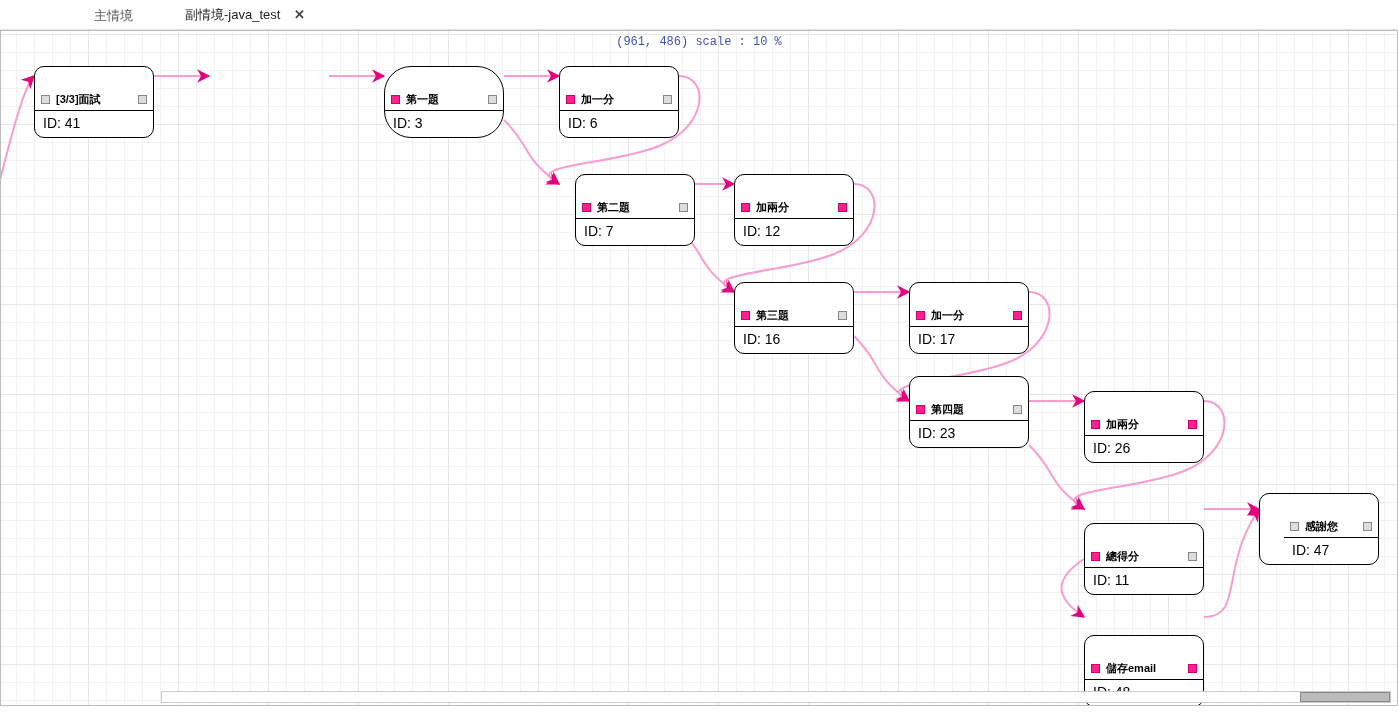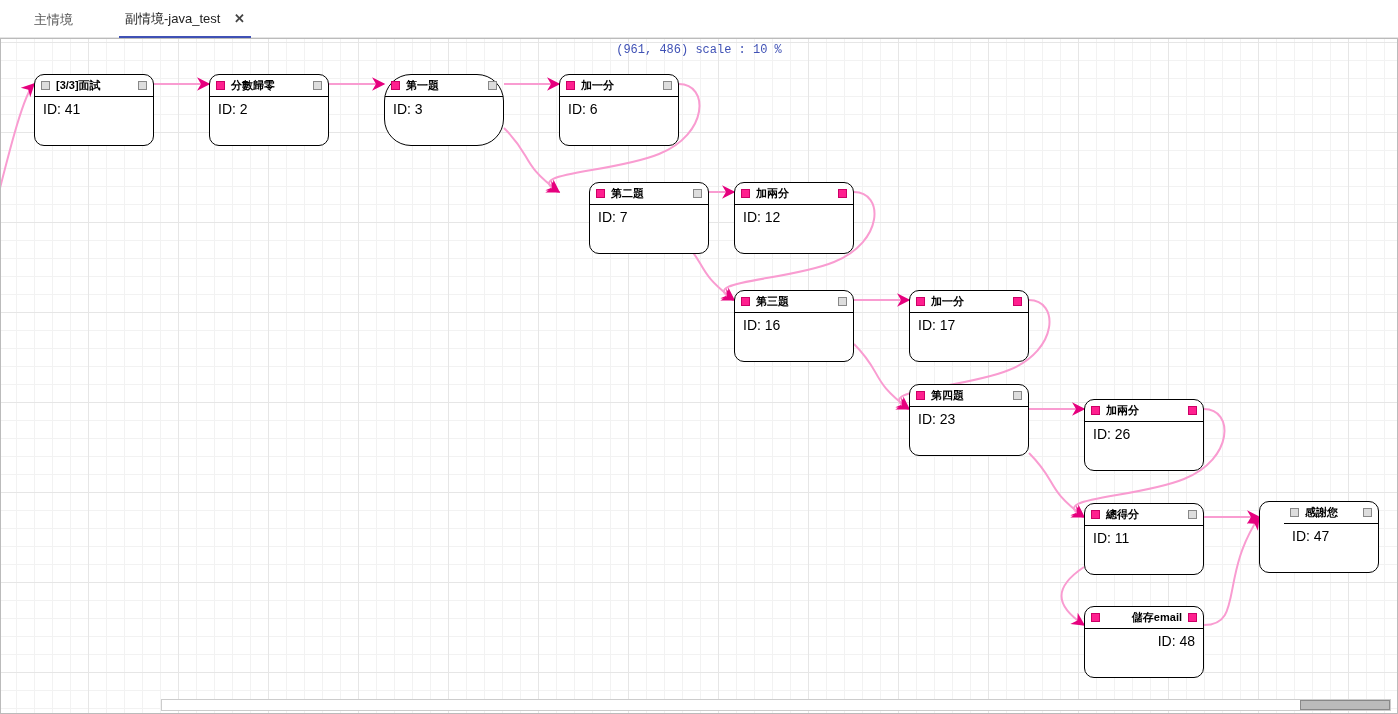--- a/index.html
+++ b/index.html
@@ -1,21 +1,21 @@
 <!DOCTYPE html>
 <html><head>
 <meta charset="utf-8">
 <style>
   * { box-sizing: border-box; margin: 0; padding: 0; }
   html, body { width: 1398px; height: 714px; font-family: "Microsoft JhengHei", Arial, sans-serif; overflow: hidden; background:#fff; }
   .tabs {
-    height: 38px;
+    height: 30px;
     display: flex;
     gap: 40px;
-    padding-left: 28px;
+    padding-left: 88px;
     align-items: center;
     font-size: 13px;
     color: #555;
     border-bottom: 1px solid #e5e5e5;
   }
   .tab { padding: 10px 6px 8px; cursor: pointer; position: relative; }
   .tab.active { border-bottom: 2px solid #3f51b5; color:#222; }
   .tab .close { margin-left: 10px; font-weight: bold; color:#444; }
   .canvas-wrap {
     position: relative;
@@ -51,20 +51,21 @@
     background: #fff;
     font-size: 11px;
     color: #000;
     cursor: move;
   }
   .node .hdr {
     display:flex; align-items:center; justify-content:space-between;
     padding: 3px 6px 3px 6px;
     border-bottom: 1.5px solid #000;
     font-weight: bold;
+    margin-top: 22px;
   }
   .node .hdr .sq { width:9px; height:9px; border: 1px solid #888; }
   .node .hdr .sq.pink { background:#ff1f8f; border-color:#cc0066; }
   .node .hdr .sq.grey { background:#ddd; }
   .node .hdr .lbl { flex:1; padding:0 6px; white-space:nowrap; overflow:hidden; }
   .node .body { padding: 4px 8px; font-size: 14px; }
   .hscroll {
     position:absolute; bottom:2px; left:160px; right:6px; height:12px;
     background:#fff; border:1px solid #ccc;
   }
@@ -115,45 +116,37 @@
         <path d="M-5,165 C 10,105 23,55 33,45" fill="none" stroke="#f99cd1" stroke-width="2" marker-end="url(#arrow)"></path>
       </svg>
   <div class="node" style="left: 33px; top: 35px;">
         <div class="hdr">
           <span class="sq grey"></span>
           <span class="lbl">[3/3]面試</span>
           <span class="sq grey"></span>
         </div>
         <div class="body">ID: 41</div>
       </div>
-      <div class="node" style="left: 208px; top: 35px;">
-        <div class="hdr">
-          <span class="sq pink"></span>
-          <span class="lbl">分數歸零</span>
-          <span class="sq grey"></span>
-        </div>
-        <div class="body">ID: 2</div>
-      </div>
       <div class="node" style="left: 383px; top: 35px; border-radius: 27px;">
         <div class="hdr">
           <span class="sq pink"></span>
           <span class="lbl">第一題</span>
           <span class="sq grey"></span>
         </div>
         <div class="body">ID: 3</div>
       </div>
       <div class="node" style="left: 558px; top: 35px;">
         <div class="hdr">
           <span class="sq pink"></span>
           <span class="lbl">加一分</span>
           <span class="sq grey"></span>
         </div>
         <div class="body">ID: 6</div>
       </div>
-      <div class="node" style="left: 588px; top: 143px;">
+      <div class="node" style="left: 574px; top: 143px;">
         <div class="hdr">
           <span class="sq pink"></span>
           <span class="lbl">第二題</span>
           <span class="sq grey"></span>
         </div>
         <div class="body">ID: 7</div>
       </div>
       <div class="node" style="left: 733px; top: 143px;">
         <div class="hdr">
           <span class="sq pink"></span>
@@ -187,29 +180,29 @@
         <div class="body">ID: 23</div>
       </div>
       <div class="node" style="left: 1083px; top: 360px;">
         <div class="hdr">
           <span class="sq pink"></span>
           <span class="lbl">加兩分</span>
           <span class="sq pink"></span>
         </div>
         <div class="body">ID: 26</div>
       </div>
-      <div class="node" style="left: 1083px; top: 464px;">
+      <div class="node" style="left: 1083px; top: 492px;">
         <div class="hdr">
           <span class="sq pink"></span>
           <span class="lbl">總得分</span>
           <span class="sq grey"></span>
         </div>
         <div class="body">ID: 11</div>
       </div>
-      <div class="node" style="left: 1083px; top: 567px; text-align: right;">
+      <div class="node" style="left: 1083px; top: 604px;">
         <div class="hdr">
           <span class="sq pink"></span>
           <span class="lbl">儲存email</span>
           <span class="sq pink"></span>
         </div>
         <div class="body">ID: 48</div>
       </div>
       <div class="node" style="left: 1258px; top: 462px; padding-left: 24px;">
         <div class="hdr">
           <span class="sq grey"></span>

